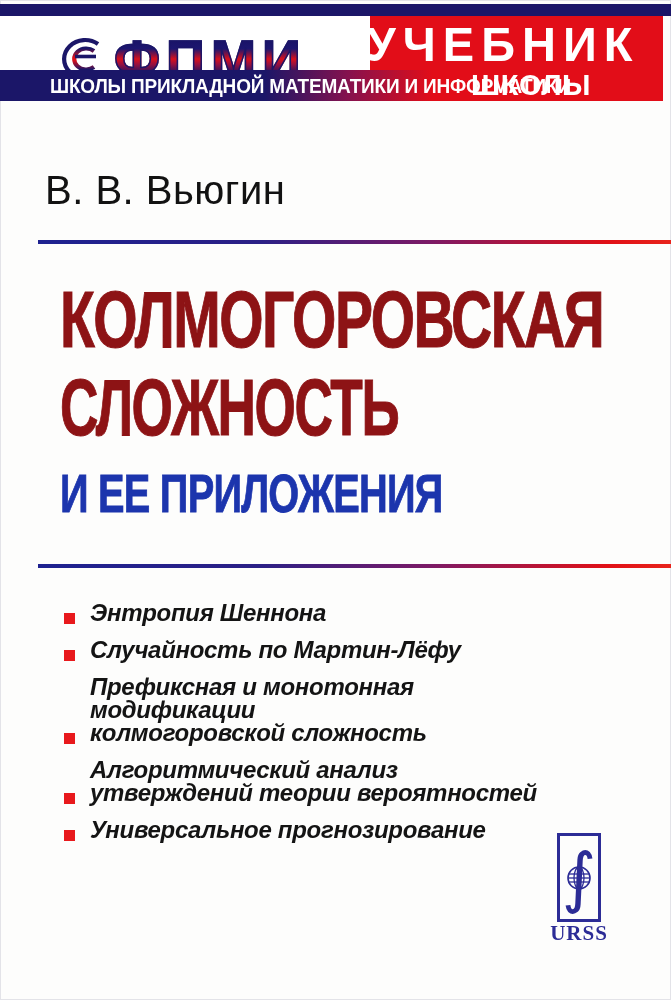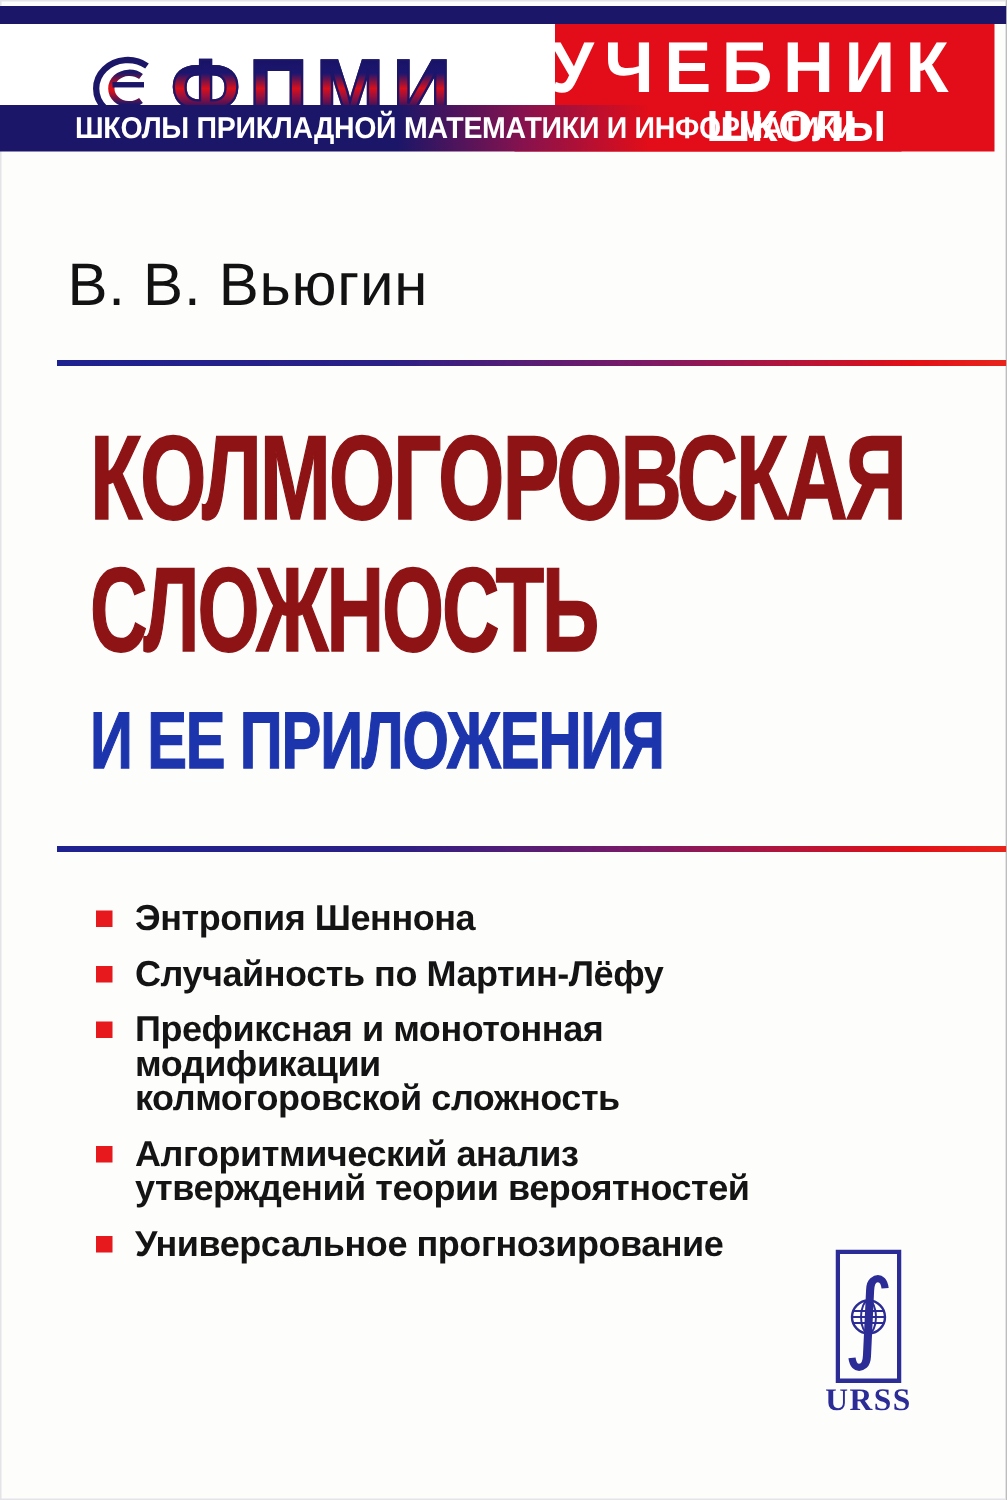--- a/index.html
+++ b/index.html
@@ -56,21 +56,21 @@
   }
   .title-line.t1{top:282px;font-size:76px;transform:scaleX(.75) scaleY(1.05);letter-spacing:-2px;}
   .title-line.t2{top:370px;font-size:76px;transform:scaleX(.70) scaleY(1.05);letter-spacing:-2px;}
   .subtitle{
     position:absolute;left:60px;top:468px;line-height:1;font-weight:700;white-space:nowrap;
     font-size:51px;color:#1c35ad;-webkit-text-stroke:0.8px #1c35ad;
     transform:scaleX(.78) scaleY(1.05);transform-origin:left center;letter-spacing:-1px;
   }
   
   .topics{position:absolute;left:64px;top:601px;width:500px;}
-  .topic{display:flex;align-items:flex-start;margin-bottom:14px;}
+  .topic{display:flex;align-items:flex-end;margin-bottom:14px;font-style:italic;}
   .bullet{
     flex:0 0 auto;width:11px;height:11px;background:#e8191c;margin:6px 15px 0 0;
   }
   .topic-text{font-size:24px;font-weight:700;color:#141414;line-height:23px;letter-spacing:-0.3px;}
   .topic-text span{display:block;}
   
   .urss-box{position:absolute;left:557px;top:833px;width:44px;height:89px;}
   .urss-label{
     position:absolute;left:543px;top:921px;width:72px;text-align:center;
     font-family:"Liberation Serif",serif;font-weight:700;font-size:21px;

